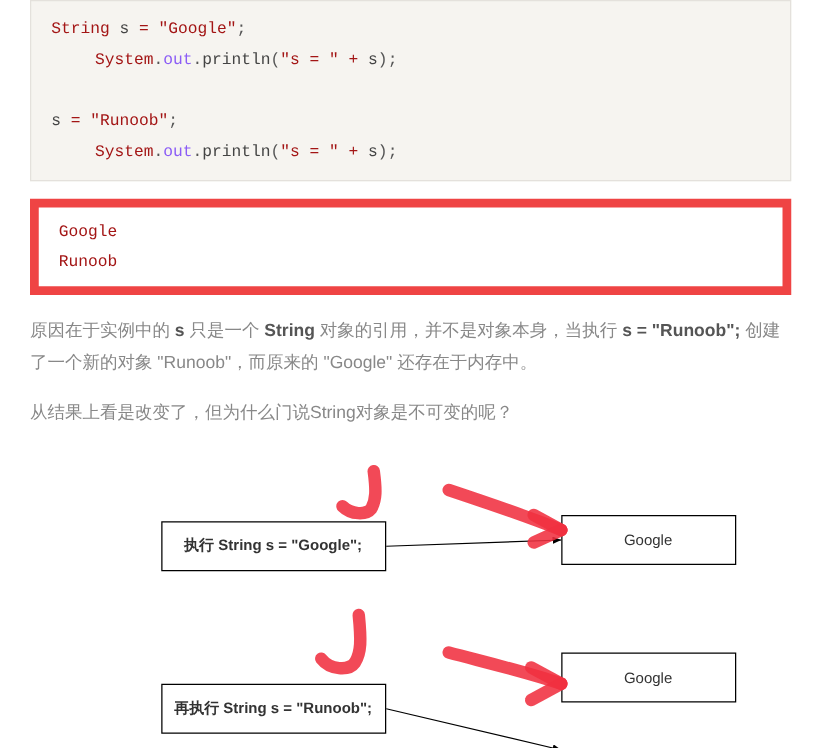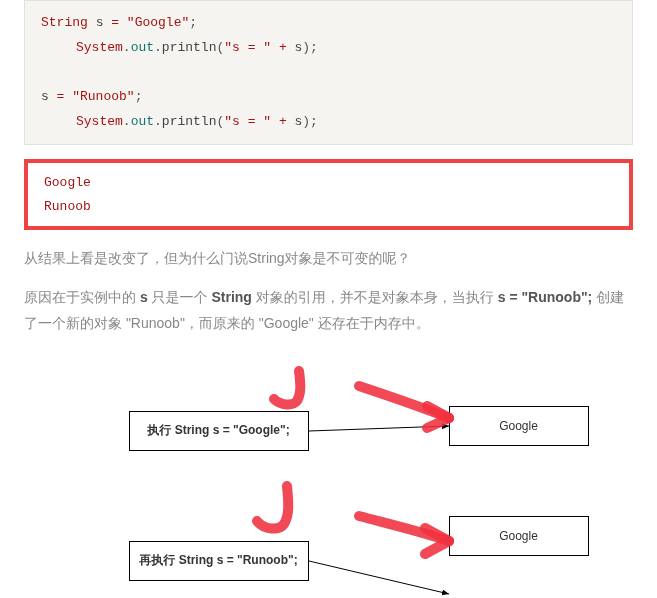--- a/index.html
+++ b/index.html
@@ -23,31 +23,31 @@
     font-size: 13px;
     line-height: 1.9;
     color: #444;
     white-space: pre;
   }
   .tok-type { color: #a31515; }
   .tok-str  { color: #a31515; }
   .tok-op   { color: #a31515; }
   .tok-punc { color: #555; }
   .tok-ident{ color: #444; }
-  .tok-out  { color: #0f766e; margin-top: 28px; }
+  .tok-out  { color: #8b5cf6; margin-top: 28px; }
   .tok-sys  { color: #a31515; margin-left: 35px; }
   .body-text {
     color: #888;
     line-height: 1.8;
     margin: 10px 0 14px 0;
   }
   .body-text b { color: #555; }
   .output-block {
     background: #fff;
-    border: 4px solid #ef4444;
+    border: 7px solid #ef4444;
     padding: 8px 16px;
     font-family: Consolas, Monaco, "Courier New", monospace;
     font-size: 13px;
     line-height: 1.8;
     color: #a31515;
     white-space: pre;
     margin-bottom: 16px;
   }
 
   .diagram-wrap {
@@ -81,25 +81,25 @@
   <div class="code-block"><span class="tok-type">String</span> <span class="tok-ident">s</span><span class="tok-op"> = </span><span class="tok-str">"Google"</span><span class="tok-punc">;</span>
 <span class="tok-sys">System</span><span class="tok-punc">.</span><span class="tok-out">out</span><span class="tok-punc">.</span><span class="tok-ident">println</span><span class="tok-punc">(</span><span class="tok-str">"s = "</span><span class="tok-op"> + </span><span class="tok-ident">s</span><span class="tok-punc">)</span><span class="tok-punc">;</span>
 
 <span class="tok-ident">s</span><span class="tok-op"> = </span><span class="tok-str">"Runoob"</span><span class="tok-punc">;</span>
 <span class="tok-sys">System</span><span class="tok-punc">.</span><span class="tok-out">out</span><span class="tok-punc">.</span><span class="tok-ident">println</span><span class="tok-punc">(</span><span class="tok-str">"s = "</span><span class="tok-op"> + </span><span class="tok-ident">s</span><span class="tok-punc">)</span><span class="tok-punc">;</span></div>
 
 
   <div class="output-block"><span>Google</span>
 <span>Runoob</span></div>
 
-  <p class="body-text">从结果上看是改变了，但为什么门说String对象是不可变的呢？</p>
-
   <p class="body-text">
     <span>原因在于实例中的 </span><b>s</b><span> 只是一个 </span><b>String</b><span> 对象的引用，并不是对象本身，当执行 </span><b>s = "Runoob";</b><span> 创建了一个新的对象 "Runoob"，而原来的 "Google" 还存在于内存中。</span>
   </p>
+
+  <p class="body-text">从结果上看是改变了，但为什么门说String对象是不可变的呢？</p>
 
   <div class="diagram-wrap">
 
     <div class="dbox leftbox" style="left:80px; top:45px;">执行 String s = "Google";</div>
     <div class="dbox leftbox" style="left:80px; top:175px;">再执行 String s = "Runoob";</div>
 
     <div class="dbox rightbox" style="left:400px; top:40px;">Google</div>
     <div class="dbox rightbox" style="left:400px; top:150px;">Google</div>
 
     <svg class="lines">

